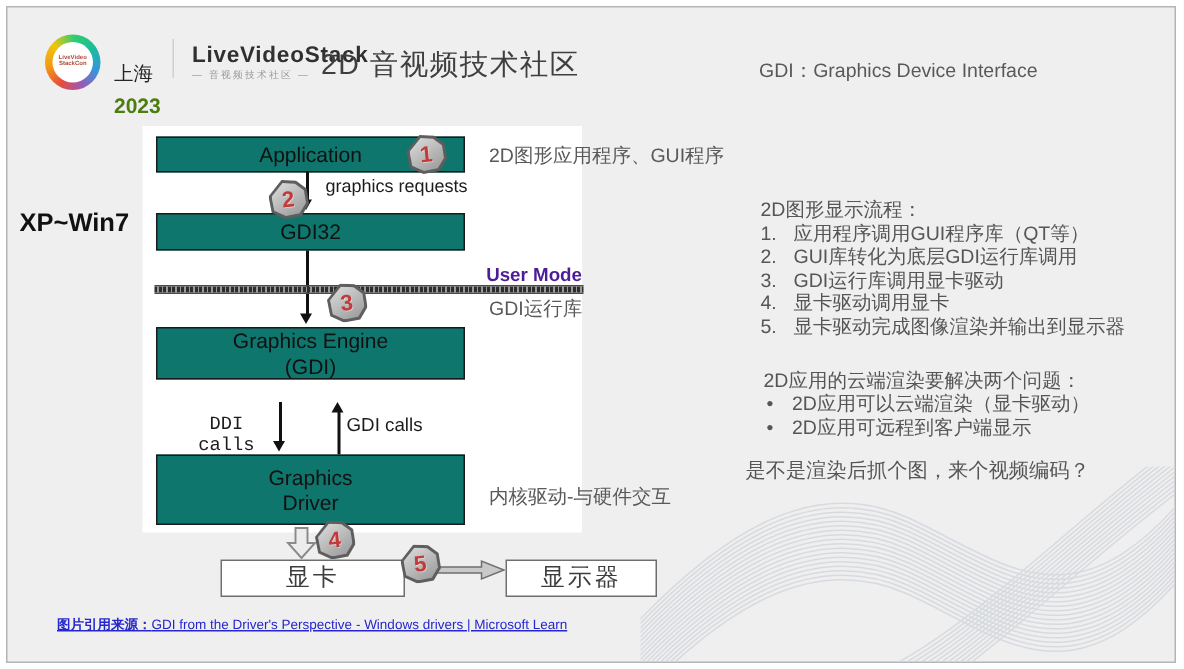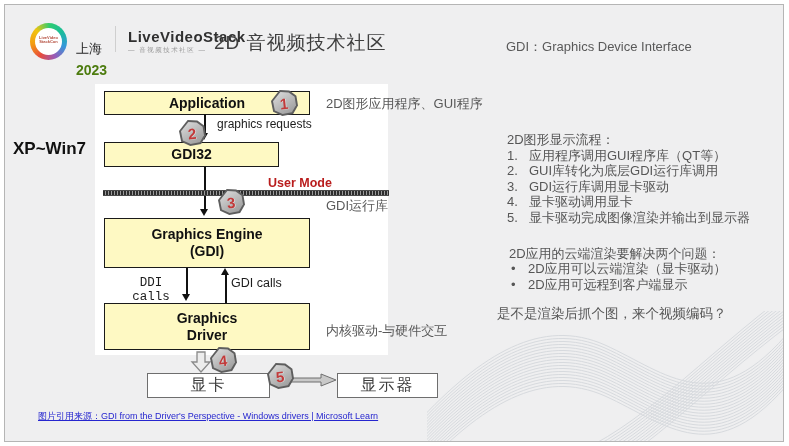--- a/index.html
+++ b/index.html
@@ -23,44 +23,44 @@
   .brand { position:absolute; left:128px; top:28px; font-size:15px; font-weight:bold; color:#303030; letter-spacing:0.5px; }
   .brand-sub { position:absolute; left:128px; top:46px; font-size:6.5px; color:#9a9a9a; letter-spacing:1.5px; }
   .page-title { position:absolute; left:214px; top:30px; font-size:19px; color:#3f3f3f; letter-spacing:1px; }
   .gdi-def { position:absolute; left:506px; top:38px; font-size:13px; color:#595959; }
 
   .left-note { position:absolute; left:13px; top:139px; font-size:17px; color:#111;font-weight:bold; }
 
   
   .diagram-bg { position:absolute; left:95px; top:84px; width:293px; height:271px; background:#ffffff; }
 
-  .dbox { position:absolute; background:#fef9c3; border:1.5px solid #1a1a1a; display:flex;
+  .dbox { position:absolute; background:#0f766e; border:1.5px solid #1a1a1a; display:flex;
     flex-direction:column; align-items:center; justify-content:center;
-    font-weight:bold; color:#111; font-size:14px; line-height:17px; }
+    font-weight:normal; color:#111; font-size:14px; line-height:17px; }
   .box-app { left:104px; top:91px; width:206px; height:24px; }
-  .box-gdi32 { left:104px; top:142px; width:175px; height:25px; }
-  .box-engine { left:104px; top:218px; width:206px; height:50px; }
+  .box-gdi32 { left:104px; top:142px; width:206px; height:25px; }
+  .box-engine { left:104px; top:218px; width:206px; height:35px; }
   .box-driver { left:104px; top:303px; width:206px; height:47px; }
 
   .gbox { position:absolute; background:#fff; border:1px solid #6e6e6e; display:flex;
     align-items:center; justify-content:center; font-size:16px; color:#3d3d3d; letter-spacing:2px; }
   .box-gpu { left:147px; top:373px; width:123px; height:25px; }
   .box-display { left:337px; top:373px; width:101px; height:25px; }
 
   .vline { position:absolute; width:1.5px; background:#111; }
   .ah-down { position:absolute; width:0; height:0;
     border-left:4.5px solid transparent; border-right:4.5px solid transparent; border-top:7px solid #111; }
   .ah-up { position:absolute; width:0; height:0;
     border-left:4.5px solid transparent; border-right:4.5px solid transparent; border-bottom:7px solid #111; }
 
   .lbl-req { position:absolute; left:217px; top:117px; font-size:12px; color:#1c1c1c; }
   .lbl-ddi { position:absolute; left:121px; top:276px; width:60px; text-align:center; font-size:12.5px; color:#1c1c1c;font-family:Liberation Mono, monospace; }
   .lbl-gdi { position:absolute; left:231px; top:276px; font-size:12.5px; color:#1c1c1c; }
 
-  .mode-lbl { position:absolute; left:268px; width:120px; text-align:left; font-size:12.5px; font-weight:bold; color:#b91c1c; }
+  .mode-lbl { position:absolute; left:268px; width:120px; text-align:right; font-size:12.5px; font-weight:bold; color:#4c1d95; }
   .mode-divider { position:absolute; left:103px; top:190px; width:286px; height:6px;
     background:repeating-linear-gradient(90deg,#2d2d2d 0 2px,#9a9a9a 2px 3px);
     border-top:1px solid #4a4a4a; border-bottom:1px solid #4a4a4a; }
 
   .side-lbl { position:absolute; font-size:13px; color:#595959; white-space:nowrap; }
 
   .stamp { position:absolute; width:27px; height:26px; display:flex; align-items:center; justify-content:center; }
   .stamp i { position:absolute; inset:0;
     clip-path:polygon(32% 0,68% 2%,94% 22%,100% 60%,82% 92%,42% 100%,8% 84%,0 42%);
     background:#5e5e5e; }
@@ -79,21 +79,21 @@
   .flow-row .n { width:22px; }
   .cloud-title { position:absolute; left:509px; top:245px; font-size:13px; color:#565656; }
   .cloud-list { position:absolute; left:511px; top:261px; font-size:13px; color:#565656; }
   .cloud-row { display:flex; height:15.8px; line-height:15.8px; }
   .cloud-row .b { width:17px; }
   .question { position:absolute; left:497px; top:305px; font-size:13.5px; color:#565656; }
 
   
   .footer { position:absolute; left:38px; top:410px; font-size:9px; color:#2626cf;
     text-decoration:underline; cursor:pointer; }
-  .footer .pre { font-weight:normal; }
+  .footer .pre { font-weight:bold; }
 </style>
 </head>
 <body>
 
 <div class="screen">
 
   <div class="slide-frame"></div>
 
   <svg class="waves" width="356" height="130" viewBox="0 0 356 130">
     <defs>

